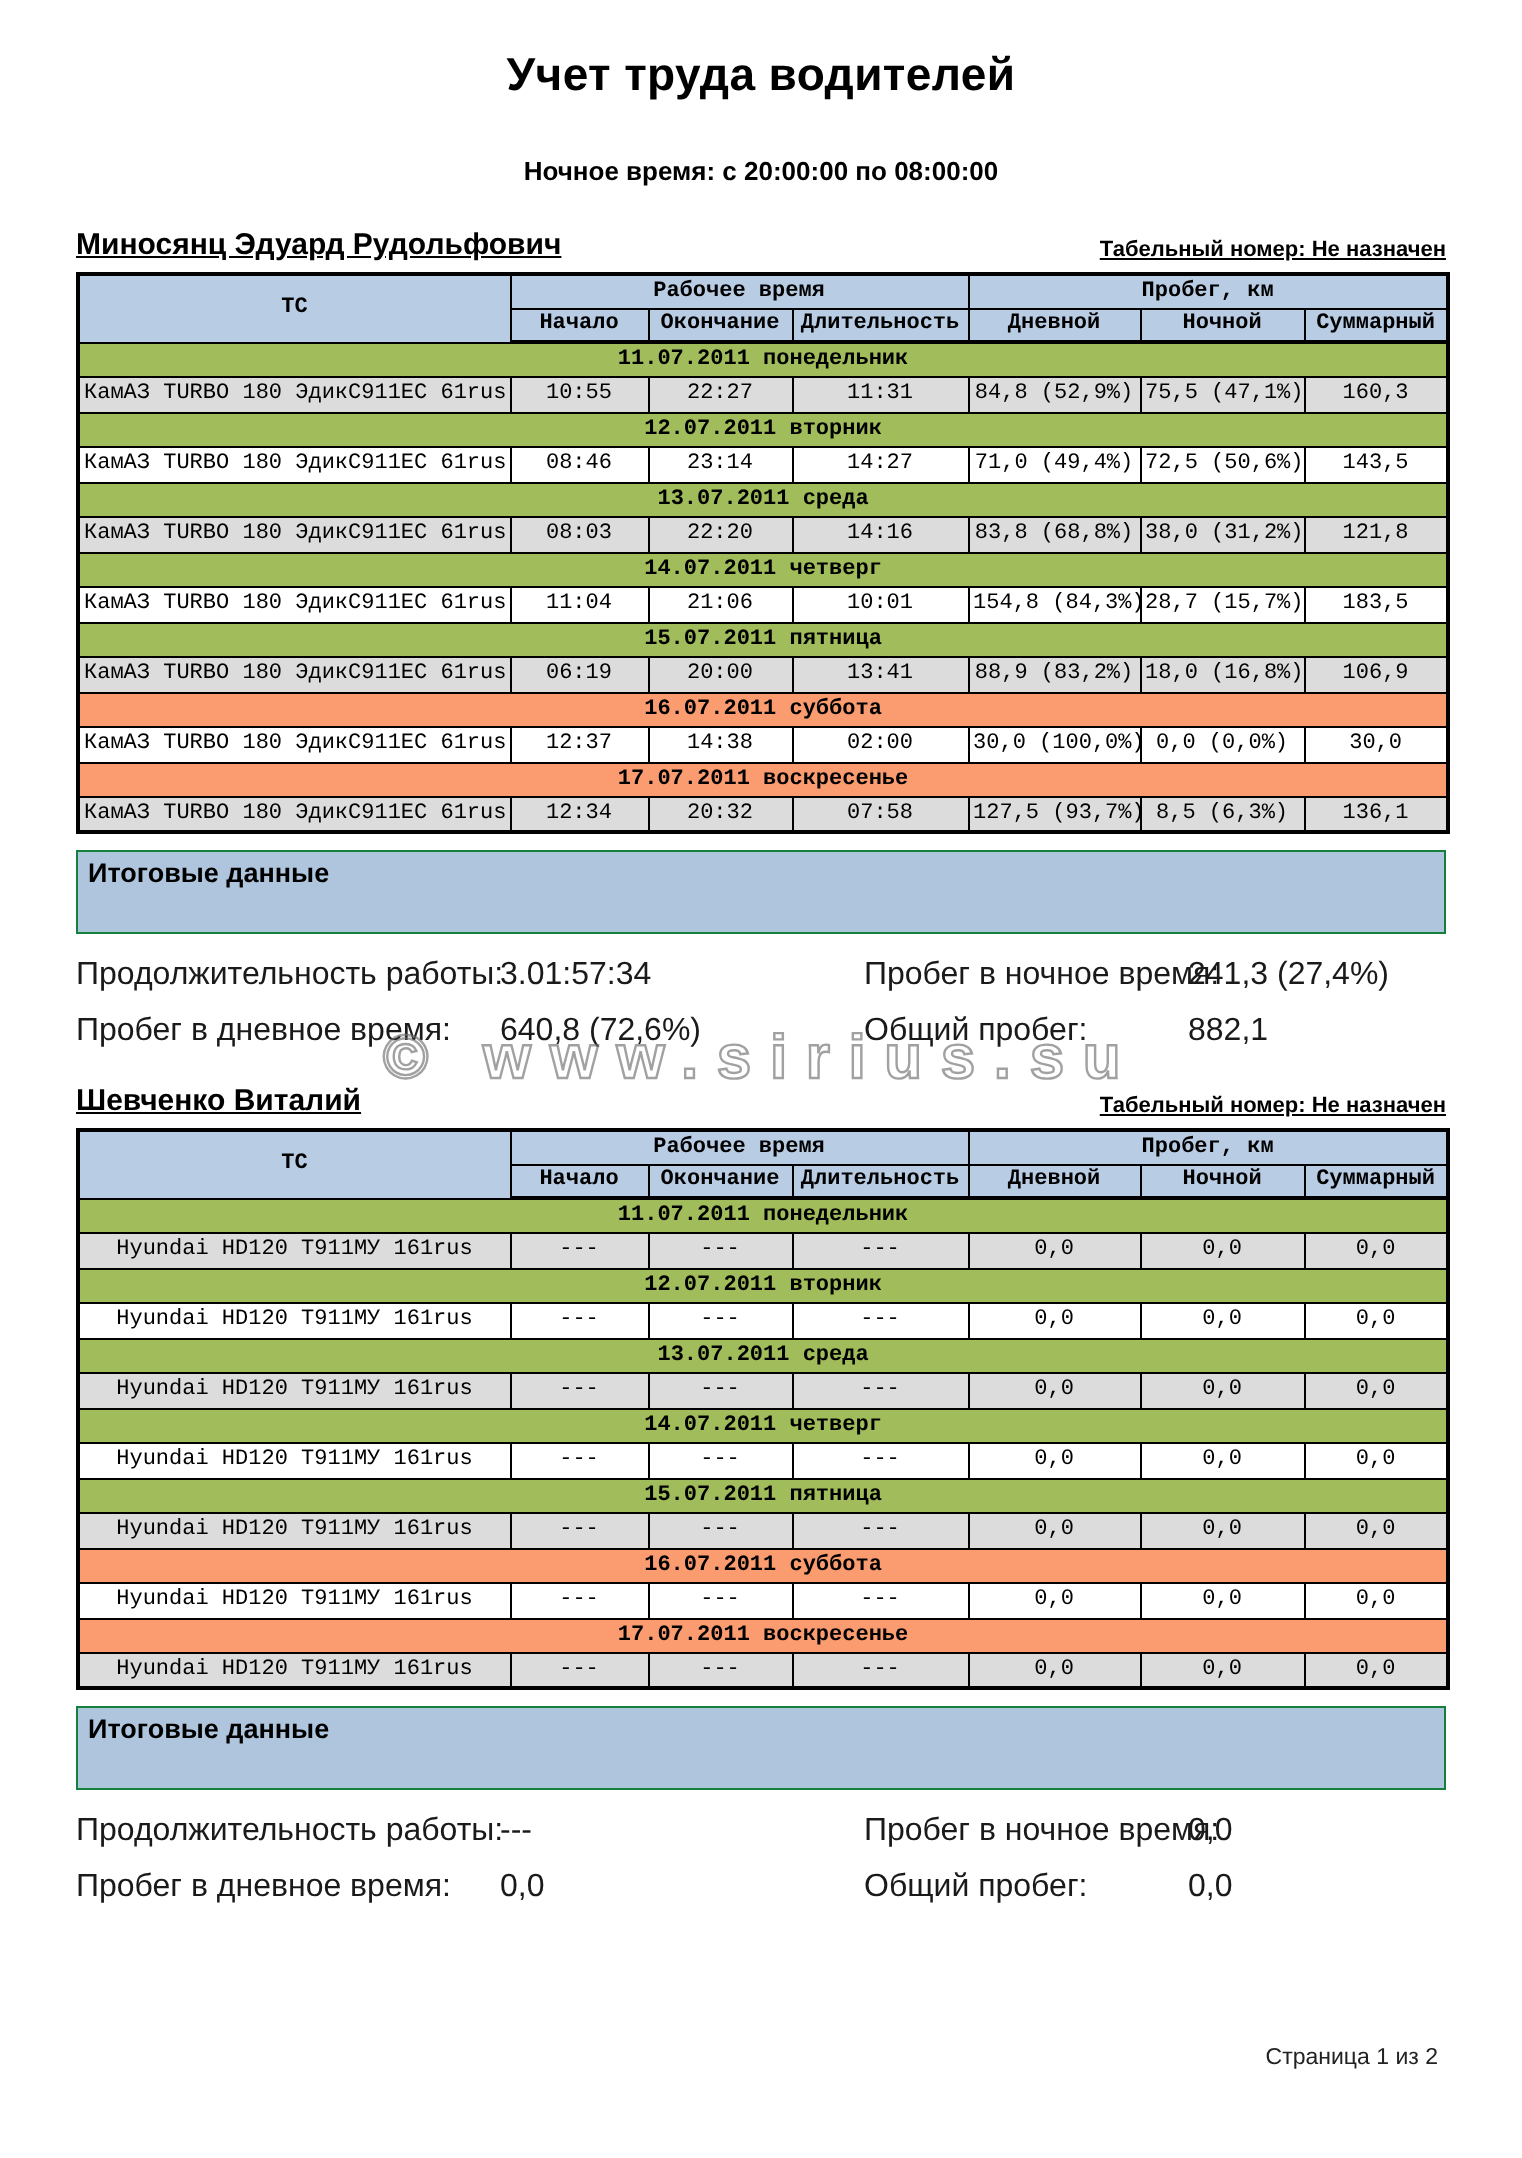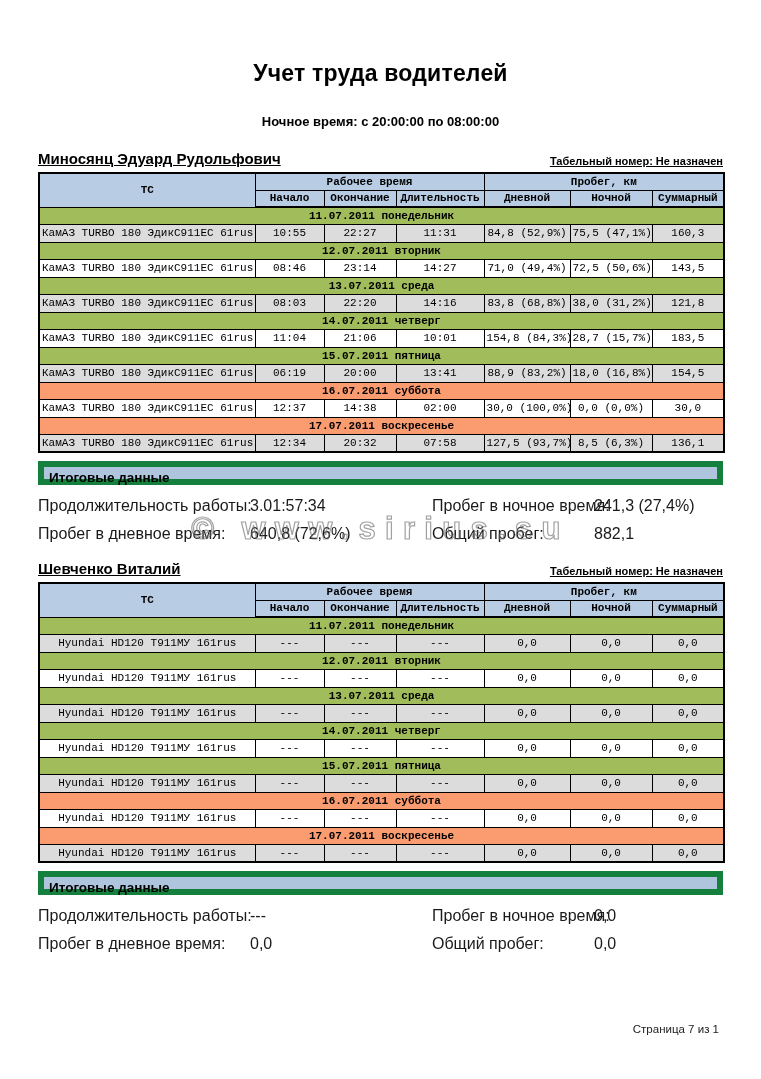--- a/index.html
+++ b/index.html
@@ -1,38 +1,38 @@
 <!DOCTYPE html>
 <html><head>
 <meta charset="utf-8">
 <style>
   * { margin: 0; padding: 0; box-sizing: border-box; }
   html, body { background: #ffffff; }
   body { font-family: "Liberation Sans", "DejaVu Sans", sans-serif; color: #000; }
-  .page { position: relative; width: 761px; height: 1079px; background: #fff; padding: 60px 38px 0 38px; overflow: hidden; }
+  .page { position: relative; width: 761px; height: 1079px; background: #fff; padding: 24px 38px 0 38px; overflow: hidden; }
 
   .doc-title { text-align: center; font-size: 23px; font-weight: bold; letter-spacing: 0.2px; }
   .doc-sub { text-align: center; font-size: 13px; font-weight: bold; line-height: 22px; }
   .subs { margin-top: 24px; }
 
   .driver-head { display: flex; justify-content: space-between; align-items: flex-end; margin-top: 17px; margin-bottom: 5px; text-decoration: underline; }
   .driver-name { font-size: 15px; font-weight: bold; }
   .personnel { font-size: 11px; font-weight: bold; }
 
   table.t { border-collapse: collapse; table-layout: fixed; width: 685px; border: 2px solid #000; font-family: Liberation Mono, monospace; }
   table.t td { border: 1px solid #000; font-size: 11px; text-align: center; vertical-align: middle; padding: 1px 2px; overflow: hidden; white-space: nowrap; }
   tr.hdr1 td, tr.hdr2 td { background: #B8CCE4; font-weight: bold; height: 17px; }
   tr.hdr2 td { border-bottom-width: 2px; }
   td.gsep { border-left-width: 2px; }
   tr.dayrow td { background: #A1BC5A; font-weight: bold; height: 17px; }
   tr.dayrow.weekend td { background: #FA9B70; }
   tr.datarow td { background: #ffffff; height: 18px; }
   tbody tr:nth-child(4n) td { background: #DCDCDC; }
 
-  .totals-bar { margin-top: 8px; height: 24px; line-height: 22px; background: #AFC4DD; border: 6px solid #15803d; font-size: 13.5px; font-weight: bold; padding-left: 5px; }
+  .totals-bar { margin-top: 8px; height: 42px; line-height: 22px; background: #AFC4DD; border: 1px solid #15803d; font-size: 13.5px; font-weight: bold; padding-left: 5px; }
   .totals-grid { display: grid; grid-template-columns: 212px 182px 162px 1fr; margin-top: 12px; row-gap: 10px; font-size: 16px; color: #1a1a1a; }
   .totals-grid div { white-space: nowrap; }
 
   .watermark { position: absolute; top: 511px; left: 50%; transform: translateX(-50%);
     font-size: 31px; font-weight: bold; letter-spacing: 0.30em; white-space: nowrap;
     color: transparent; -webkit-text-stroke: 1.2px rgba(110,110,110,0.65); pointer-events: none; }
   @supports not (-webkit-text-stroke: 1px black) { .watermark { color: rgba(150,150,150,0.45); } }
 
   .page-footer { position: absolute; top: 1023px; right: 42px; font-size: 11.5px; color: #222; }
 </style>
@@ -131,21 +131,21 @@
       <tr class="dayrow">
           <td colspan="7">15.07.2011 пятница</td>
         </tr>
       <tr class="datarow">
         <td>КамАЗ TURBO 180 ЭдикС911ЕС 61rus</td>
         <td class="gsep">06:19</td>
         <td>20:00</td>
         <td>13:41</td>
         <td class="gsep">88,9 (83,2%)</td>
         <td>18,0 (16,8%)</td>
-        <td>154,5</td>
+        <td>106,9</td>
       </tr>
 
       <tr class="dayrow weekend">
           <td colspan="7">16.07.2011 суббота</td>
         </tr>
       <tr class="datarow">
         <td>КамАЗ TURBO 180 ЭдикС911ЕС 61rus</td>
         <td class="gsep">12:37</td>
         <td>14:38</td>
         <td>02:00</td>
@@ -310,15 +310,15 @@
     <div>---</div>
     <div>Пробег в ночное время:</div>
     <div>0,0</div>
     <div>Пробег в дневное время:</div>
     <div>0,0</div>
     <div>Общий пробег:</div>
     <div>0,0</div>
   </div>
 
   <div class="watermark">© www.sirius.su</div>
-  <div class="page-footer">Страница 7 из 1</div>
+  <div class="page-footer">Страница 1 из 2</div>
 
 </div>
 
 </body></html>

